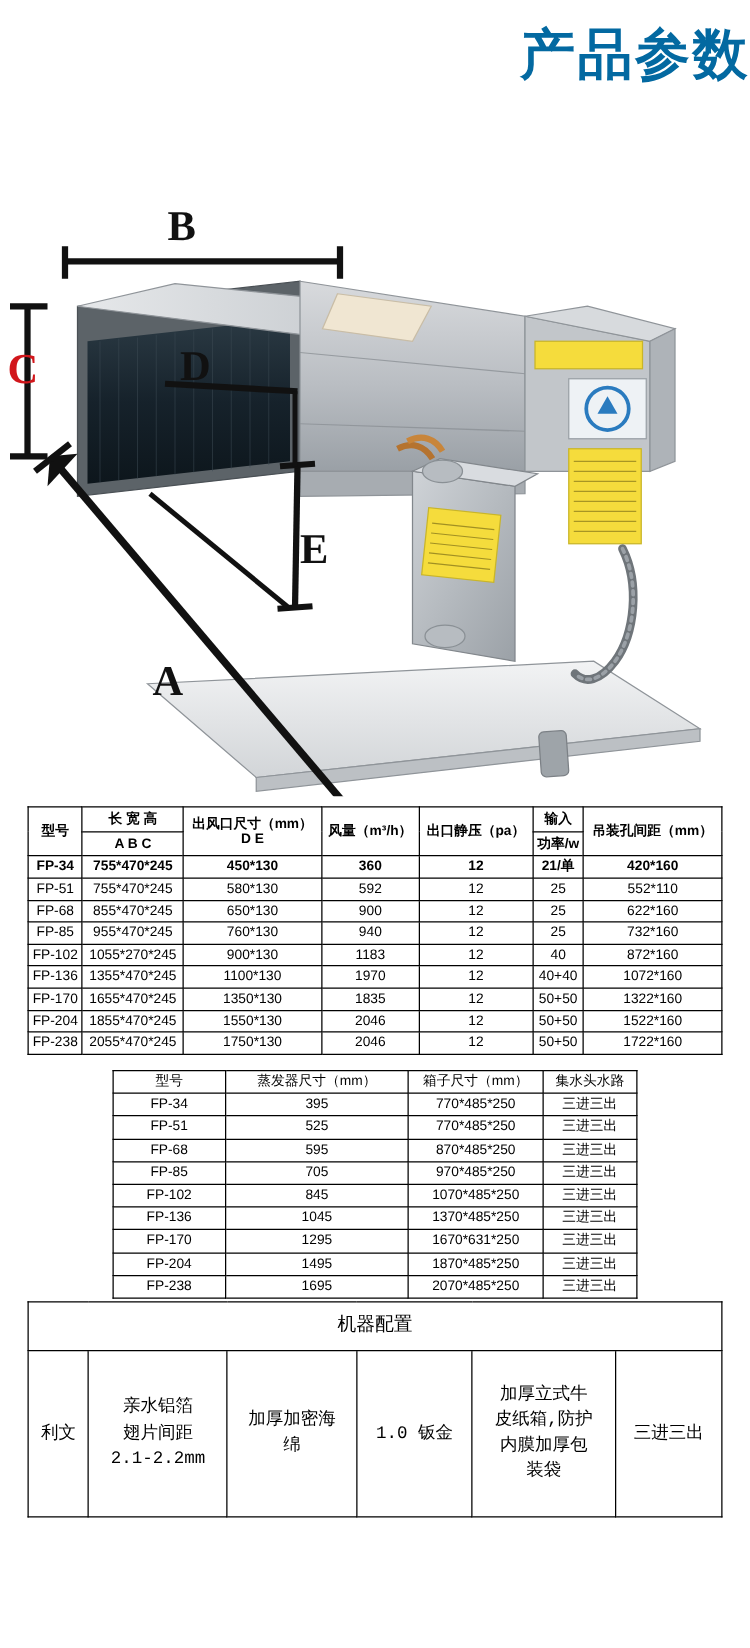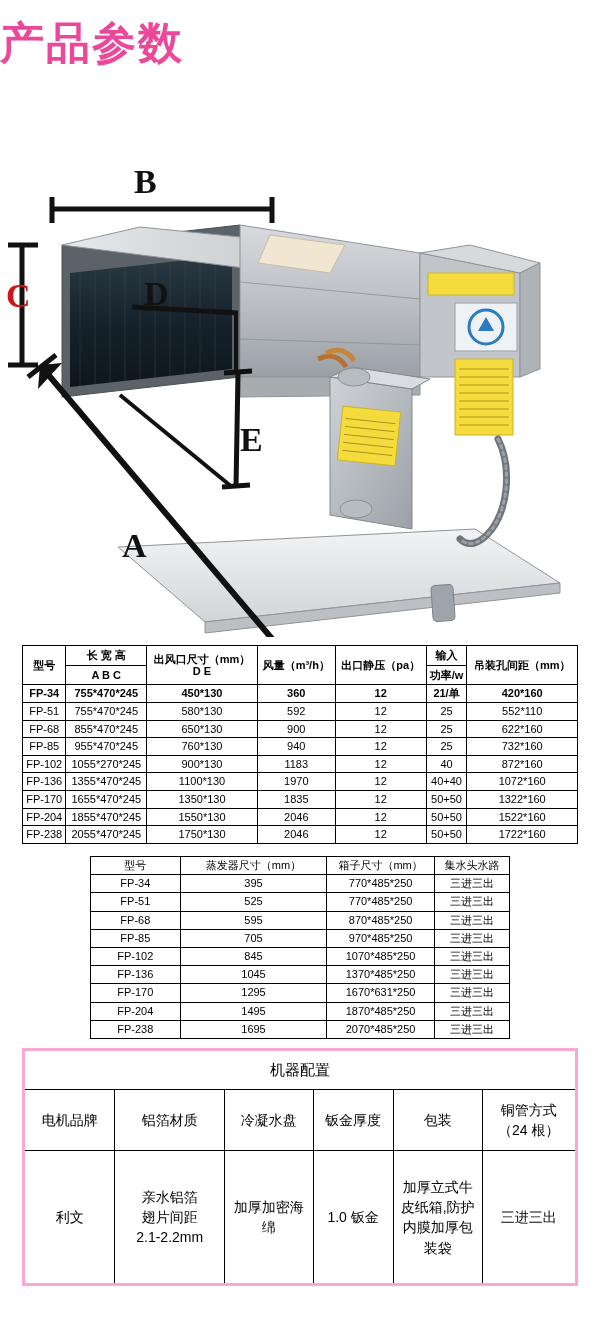--- a/index.html
+++ b/index.html
@@ -7,22 +7,22 @@
     width:600px;
     background:#ffffff;
     font-family:"Liberation Sans","DejaVu Sans",sans-serif;
     color:#000;
     -webkit-font-smoothing:antialiased;
   }
   .page{position:relative;width:600px;height:1318px;overflow:hidden;}
 
   
   .title{
-    text-align:left;
-    color:#ec4899;
+    text-align:right;
+    color:#0369a1;
     font-size:44px;
     font-weight:bold;
     letter-spacing:2px;
     padding-top:14px;
     font-family:"DejaVu Sans","Liberation Sans",sans-serif;
   }
 
   
   .figure{position:relative;width:600px;height:560px;margin-top:4px;}
   .figure svg{position:absolute;left:0;top:0;}
@@ -63,24 +63,25 @@
   }
   .tbl2 th,.tbl2 td{
     border:1px solid #000;
     text-align:center;
     padding:2px 2px;
     line-height:1.2;
   }
   .tbl2 thead th{font-weight:normal;}
 
   .tbl3{
-    margin:9px auto 0 auto;
+    margin:2px auto 0 auto;
     width:556px;
     font-size:14px;
-    border:3px solid #f9a8d4;
+    border:1px solid #f9a8d4;
+    font-family:Liberation Mono, monospace;
   }
   .tbl3 td,.tbl3 th{
     border:1px solid #000;
     text-align:center;
     vertical-align:middle;
     padding:6px 4px;
     line-height:1.45;
   }
   .tbl3 .cap{font-size:15px;padding:8px 0;font-weight:normal;}
   .tbl3 .hdr td{font-size:14px;padding:10px 2px;}
@@ -411,31 +412,20 @@
         <td>三进三出</td>
       </tr>
     </tbody>
   </table>
 
   <table class="tbl3">
     <tbody>
         <tr>
       <td class="cap" colspan="6">机器配置</td>
     </tr>
-    <tr class="hdr">
-      <td style="width:92px">电机品牌</td>
-      <td style="width:110px">铝箔材质</td>
-      <td style="width:90px">冷凝水盘</td>
-      <td style="width:80px">钣金厚度</td>
-      <td style="width:90px">包装</td>
-      <td style="width:94px">
-        <span class="two-line">铜管方式</span>
-        <span class="two-line">（24 根）</span>
-      </td>
-    </tr>
     <tr class="body">
       <td>利文</td>
       <td>
         <span class="two-line">亲水铝箔</span>
         <span class="two-line">翅片间距</span>
         <span class="two-line">2.1-2.2mm</span>
       </td>
       <td>
         <span class="two-line">加厚加密海</span>
         <span class="two-line">绵</span>

